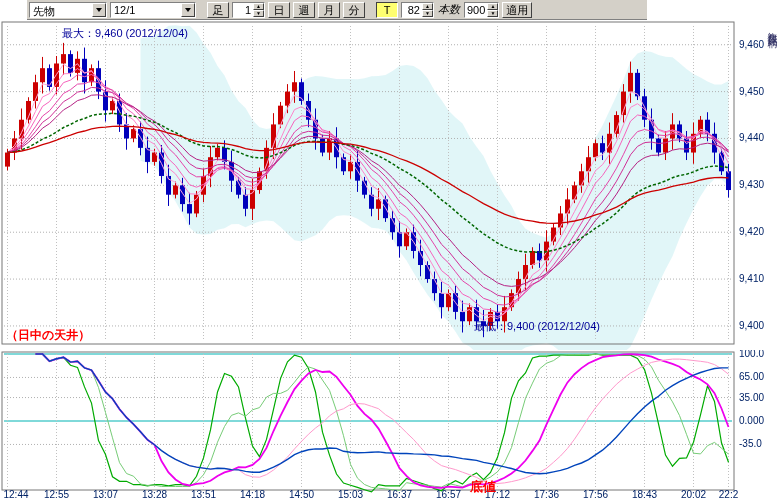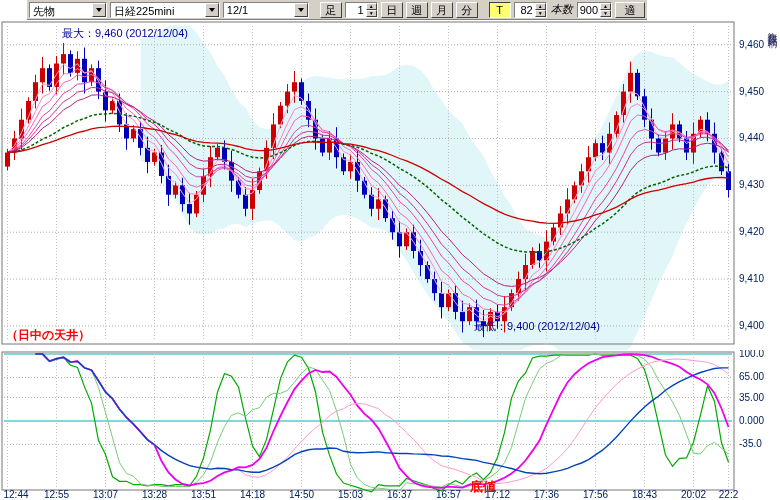--- a/index.html
+++ b/index.html
@@ -37,26 +37,20 @@
           color:#333366;letter-spacing:2px;z-index:5;}
 </style>
 </head>
 <body>
 
 <div class="wrap">
 
   <div class="toolbar">
     <div class="dd" style="width:78px">
       <span class="dd-text">先物</span>
-      <span class="dd-btn">
-          <span class="tri"></span>
-        </span>
-    </div>
-    <div class="dd" style="width:110px">
-      <span class="dd-text">日経225mini</span>
       <span class="dd-btn">
           <span class="tri"></span>
         </span>
     </div>
     <div class="dd" style="width:86px">
       <span class="dd-text">12/1</span>
       <span class="dd-btn">
           <span class="tri"></span>
         </span>
     </div>

